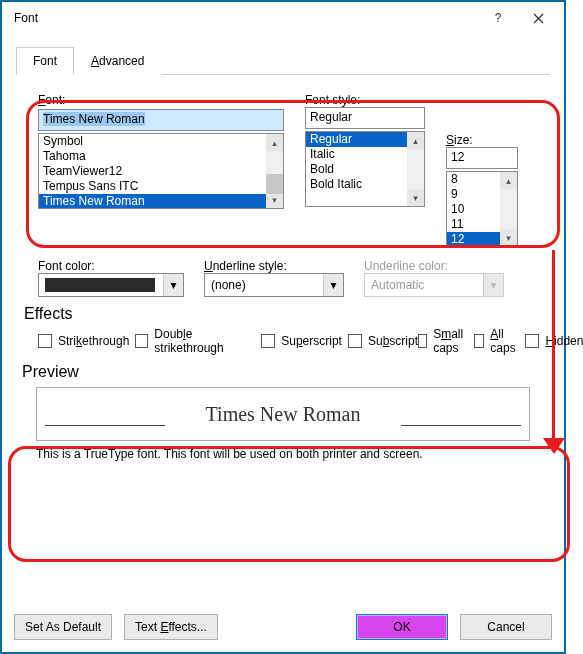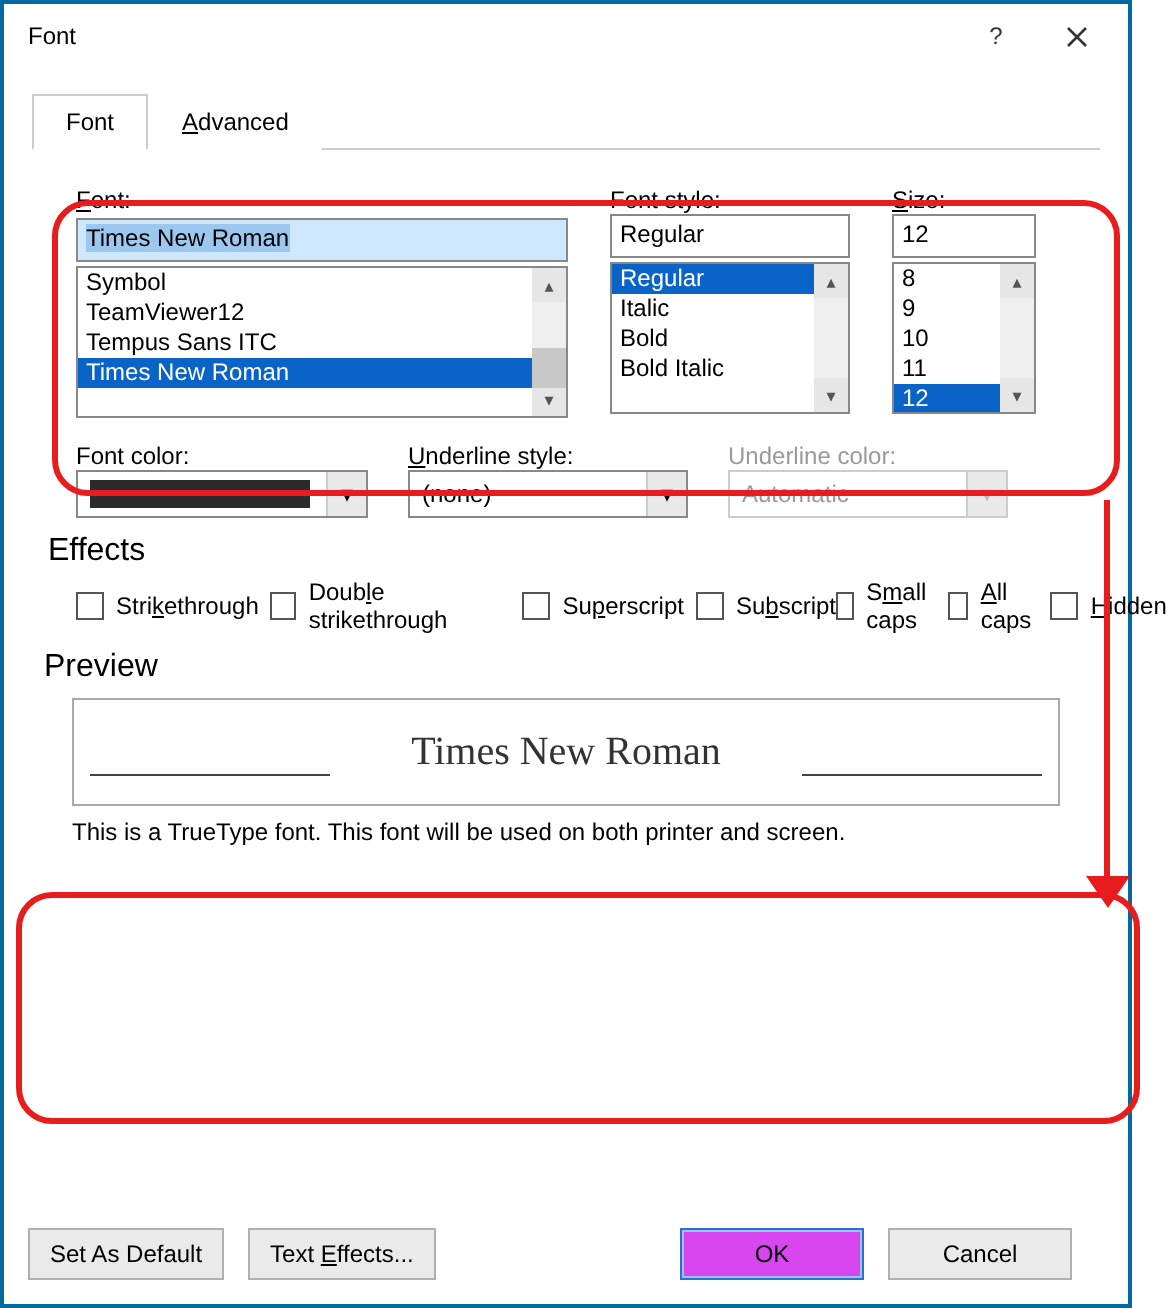--- a/index.html
+++ b/index.html
@@ -15,21 +15,21 @@
   .tabpage { border: none; padding: 14px 6px 6px 6px; }
   .red-rect1 { position: absolute; border: 3px solid #e81c1c; border-radius: 18px; left: 24px; top: 98px; width: 534px; height: 148px; pointer-events:none; z-index: 5; }
   .red-rect2 { position: absolute; border: 3px solid #e81c1c; border-radius: 18px; left: 6px; top: 444px; width: 562px; height: 116px; pointer-events:none; z-index: 5; }
   .arrow-line { position:absolute; left: 550px; top: 248px; width: 3px; height: 192px; background:#e81c1c; pointer-events:none; z-index:5; }
   .arrow-head { position:absolute; left: 541px; top: 436px; width:0; height:0; border-left:11px solid transparent; border-right:11px solid transparent; border-top:16px solid #e81c1c; pointer-events:none; z-index:5; }
   
   .font-row { display:flex; gap: 21px; padding: 4px 16px 4px 16px; }
   .col { display:flex; flex-direction:column; }
   .col-font { flex: 0 0 246px; }
   .col-style { flex: 0 0 120px; }
-  .col-size { flex: 0 0 72px; }
+  .col-size { flex: 0 0 72px; margin-top: 40px; }
   .lbl { margin-bottom: 2px; text-decoration: underline; text-decoration-color: transparent; }
   .lbl::first-letter { text-decoration: underline; }
   .txtin { border: 1px solid #888; padding: 2px 4px; height: 22px; background:#fff; }
   .txtin.sel { background:#cde8ff; }
   .txtin.sel span { background:#9cc8f0; }
   .listbox { border:1px solid #888; background:#fff; height: 76px; overflow:hidden; position:relative; margin-top:2px; }
   .listbox .item { padding: 0 4px; line-height: 15px; height:15px; white-space:nowrap; overflow:hidden; }
   .listbox .item.sel { background:#0a64c8; color:#fff; }
   .scrollbar { position:absolute; right:0; top:0; bottom:0; width:17px; background:#efefef; display:flex; flex-direction:column; align-items:center; justify-content:space-between; }
   .scrollbtn { width:17px; height:17px; background:#e6e6e6; display:flex; align-items:center; justify-content:center; font-size:9px; color:#555; }
@@ -48,21 +48,21 @@
   .chk { display:flex; align-items:center; gap:6px; }
   .chkbox { width:14px; height:14px; border:1px solid #555; background:#fff; }
   
   .preview-box { border:1px solid #aaa; margin: 4px 14px 2px 14px; height: 54px; display:flex; align-items:center; justify-content:center; position:relative; }
   .preview-box .pline { position:absolute; bottom:14px; height:1px; background:#444; }
   .preview-box .pline.left { left:8px; width:120px; }
   .preview-box .pline.right { right:8px; width:120px; }
   .preview-text { font-family: "Times New Roman", serif; font-size: 20px; color:#333; }
   .preview-desc { padding: 4px 14px; font-size:12px; }
   
-  .btnbar { position:absolute; bottom:12px; left:12px; right:28px; display:flex; gap:12px; align-items:center; }
+  .btnbar { position:absolute; bottom:12px; left:12px; right:12px; display:flex; gap:12px; align-items:center; }
   .btnbar .spacer { flex:1; }
   .btn { height:26px; min-width:92px; border:1px solid #b0b0b0; background:#eaeaea; display:flex; align-items:center; justify-content:center; padding:0 10px; }
   .btn.primary { border:1px solid #2a6fd6; background:#d946ef; box-shadow: inset 0 0 0 1px #9ec3f3; }
   .ul { text-decoration: underline; }
 </style>
 </head>
 <body>
 
 <div class="dialog">
 
@@ -89,20 +89,21 @@
 
     <div class="tabpage">
 
       <div class="font-row">
 
         <div class="col col-font">
           <div class="lbl"><span class="ul">F</span>ont:</div>
           <div class="txtin sel"><span>Times New Roman</span></div>
           <div class="listbox">
             <div class="item">Symbol</div>
+            <div class="item">Tahoma</div>
             <div class="item">TeamViewer12</div>
             <div class="item">Tempus Sans ITC</div>
             <div class="item sel">Times New Roman</div>
             <div class="scrollbar">
               <div class="scrollbtn">▴</div>
               <div class="thumb" style="top:40px;height:20px"></div>
               <div class="scrollbtn">▾</div>
             </div>
           </div>
         </div>

